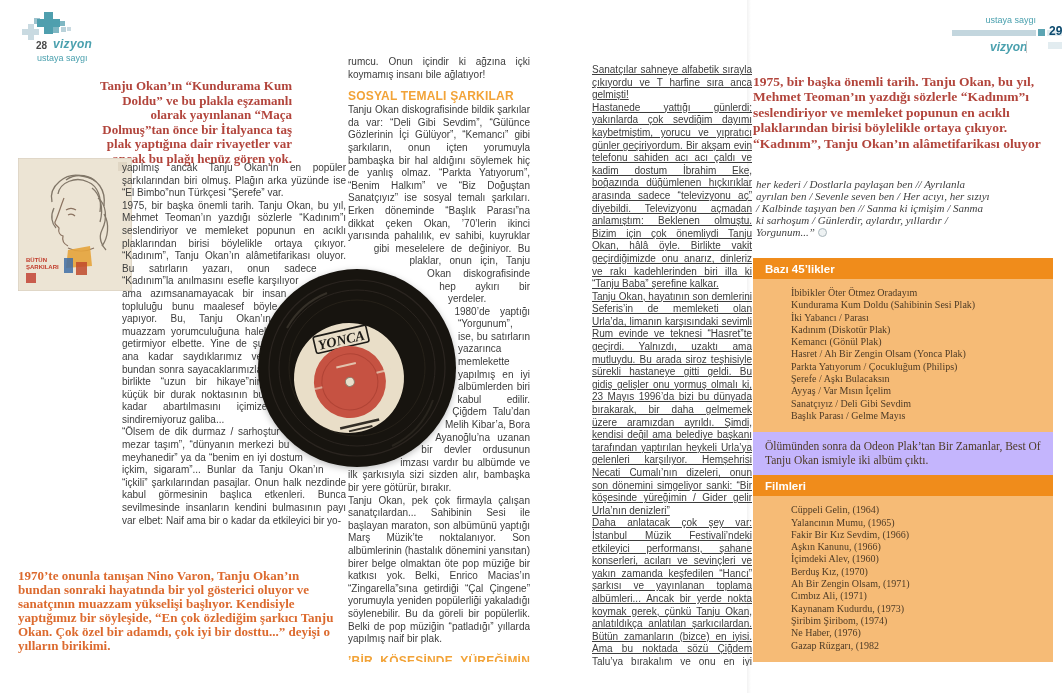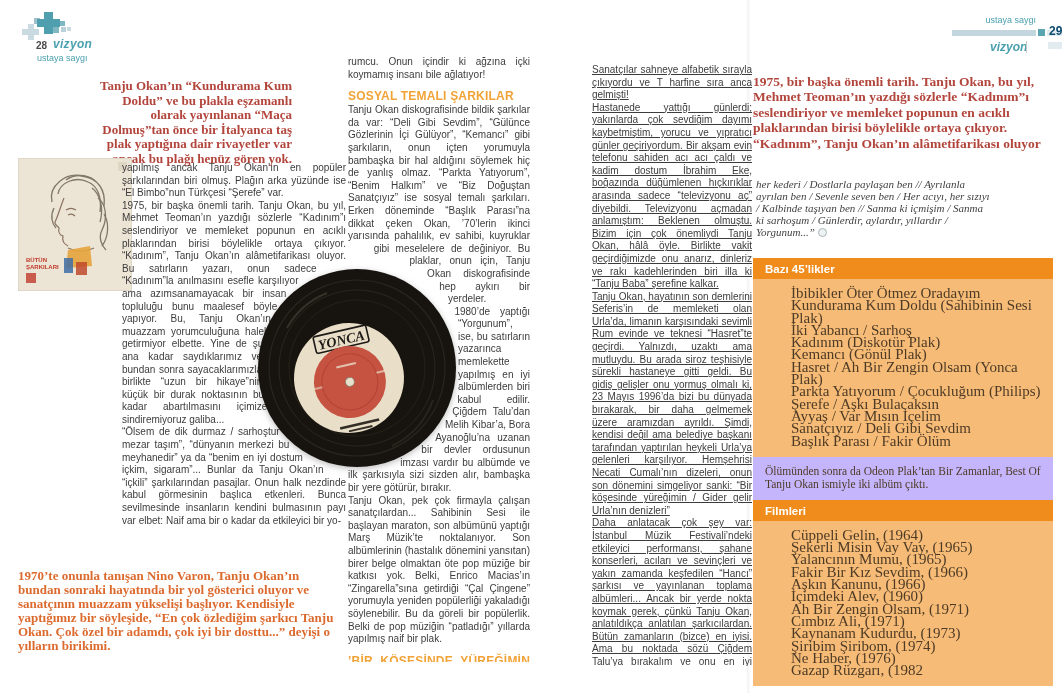--- a/index.html
+++ b/index.html
@@ -40,21 +40,21 @@
   .col3{left:592px;top:64px;width:160px;height:602px;text-decoration:underline;}
   .circ-r{float:right;width:92px;height:306px;shape-outside:circle(102px at 114px 206px);shape-margin:4px;}
   .circ-l{float:left;width:110px;height:404px;shape-outside:circle(102px at 9px 304px);shape-margin:4px;}
   
   .cover{left:18px;top:158px;width:114px;height:133px;margin:0;}
   .record{left:257px;top:268px;width:200px;height:200px;margin:0;filter:drop-shadow(0 2px 3px rgba(0,0,0,.25));}
   
   .boxes{left:753px;top:258px;width:300px;font-family:"Liberation Serif","DejaVu Serif",serif;border-radius:15px;}
   .box-header{background:#f08c1b;color:#ffffff;
       font:bold 11.5px "Liberation Sans","DejaVu Sans",sans-serif;padding:5px 12px 4px;}
-  .box-list{background:#f6bb76;padding:8px 10px 10px 38px;color:#4e3b26;font-size:15px;line-height:12.3px;}
+  .box-list{background:#f6bb76;padding:8px 10px 10px 38px;color:#4e3b26;font-size:10px;line-height:12.3px;}
   .box-note{background:#c4b5fd;padding:8px 12px;color:#4e3b26;font-size:11.5px;line-height:13.5px;}
 </style>
 </head>
 <body>
 
 <div class="spread">
 
   <svg class="abs" style="left:20px;top:12px;" width="52" height="30" viewBox="0 0 52 30" aria-hidden="true">
     <rect x="8" y="12" width="6" height="16" fill="#c9dae1"></rect>
     <rect x="2" y="17" width="17" height="6" fill="#c9dae1"></rect>
@@ -168,39 +168,39 @@
 
   <p class="abs intro-right">1975, bir başka önemli tarih. Tanju Okan, bu yıl, Mehmet Teoman’ın yazdığı sözlerle “Kadınım”ı seslendiriyor ve memleket popunun en acıklı plaklarından birisi böylelikle ortaya çıkıyor. “Kadınım”, Tanju Okan’ın alâmetifarikası oluyor</p>
 
   <p class="abs lyrics"><span>her kederi / Dostlarla paylaşan ben // Ayrılanla ayrılan ben / Sevenle seven ben / Her acıyı, her sızıyı / Kalbinde taşıyan ben // Sanma ki içmişim / Sanma ki sarhoşum / Günlerdir, aylardır, yıllardır / Yorgunum...”</span><span class="endmark"></span></p>
 
   <div class="abs boxes">
     <div class="box-header">Bazı 45’likler</div>
     <div class="box-list">
       <div>İbibikler Öter Ötmez Oradayım</div>
       <div>Kundurama Kum Doldu (Sahibinin Sesi Plak)</div>
-      <div>İki Yabancı / Sarhoş</div>
+      <div>İki Yabancı / Parası</div>
       <div>Kadınım (Diskotür Plak)</div>
       <div>Kemancı (Gönül Plak)</div>
       <div>Hasret / Ah Bir Zengin Olsam (Yonca Plak)</div>
       <div>Parkta Yatıyorum / Çocukluğum (Philips)</div>
       <div>Şerefe / Aşkı Bulacaksın</div>
       <div>Ayyaş / Var Mısın İçelim</div>
       <div>Sanatçıyız / Deli Gibi Sevdim</div>
-      <div>Başlık Parası / Fakir Ölüm</div>
+      <div>Başlık Parası / Gelme Mayıs</div>
     </div>
     <div class="box-note">Ölümünden sonra da Odeon Plak’tan Bir Zamanlar, Best Of Tanju Okan ismiyle iki albüm çıktı.</div>
     <div class="box-header">Filmleri</div>
     <div class="box-list">
       <div>Cüppeli Gelin, (1964)</div>
-      <div>Şekerli Misin Vay Vay, (1965)</div>
       <div>Yalancının Mumu, (1965)</div>
       <div>Fakir Bir Kız Sevdim, (1966)</div>
       <div>Aşkın Kanunu, (1966)</div>
       <div>İçimdeki Alev, (1960)</div>
+      <div>Berduş Kız, (1970)</div>
       <div>Ah Bir Zengin Olsam, (1971)</div>
       <div>Cımbız Ali, (1971)</div>
       <div>Kaynanam Kudurdu, (1973)</div>
       <div>Şiribim Şiribom, (1974)</div>
       <div>Ne Haber, (1976)</div>
       <div>Gazap Rüzgarı, (1982</div>
     </div>
   </div>
 
 </div>

